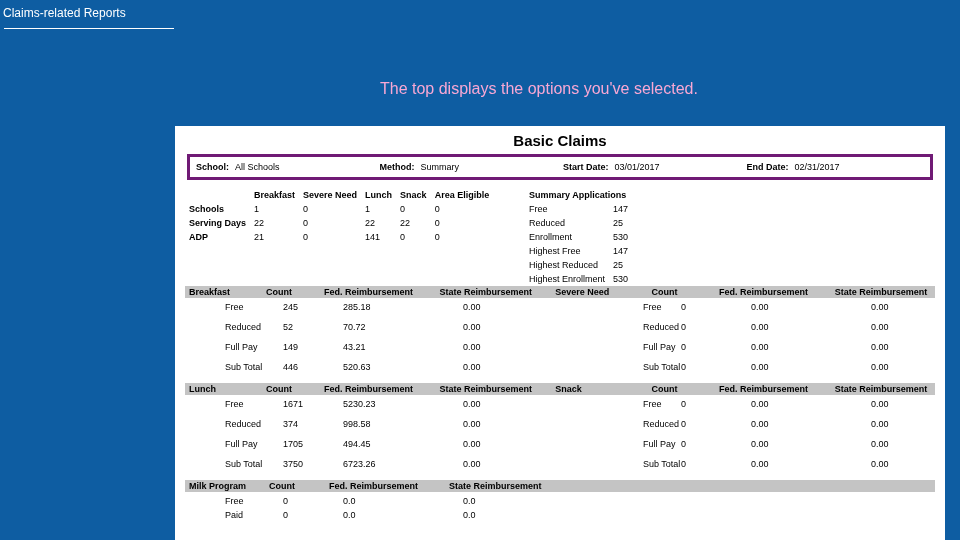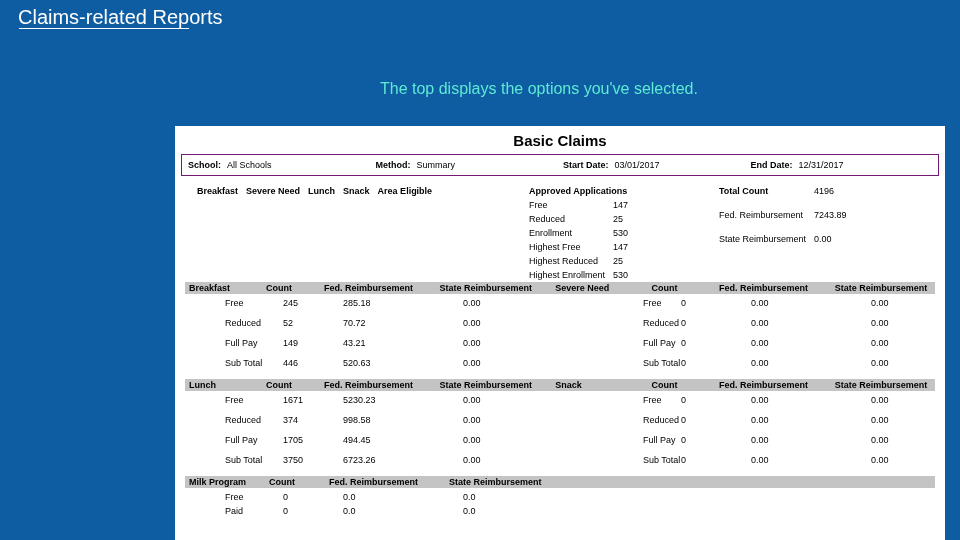--- a/index.html
+++ b/index.html
@@ -1,21 +1,21 @@
 <!DOCTYPE html>
 <html><head>
 <meta charset="utf-8">
 <style>
 html,body{margin:0;padding:0;width:960px;height:540px;background:#0e5da2;font-family:"Segoe UI",Arial,sans-serif;overflow:hidden}
-.header{position:absolute;left:18px;top:6px;color:#fff;font-size:20px}
+.header{position:absolute;left:3px;top:6px;color:#fff;font-size:12px}
 .header::after{content:"";position:absolute;left:1px;top:22px;width:170px;height:1px;background:#fff}
-.annot{position:absolute;left:380px;top:80px;color:#5eead4;font-size:16px}
+.annot{position:absolute;left:380px;top:80px;color:#f9a8d4;font-size:16px}
 .report{position:absolute;left:175px;top:126px;width:770px;height:420px;background:#fff;font-size:9px;color:#000}
 .title{text-align:center;font-weight:700;font-size:15px;padding:6px 0 3px}
-.redbox{border:1px solid #701a75;margin:2px 6px 6px}
+.redbox{border:3px solid #701a75;margin:2px 12px 6px}
 .paramrow{display:flex;padding:5px 6px;gap:6px}
 .paramrow>div{display:flex;gap:6px;flex:1}
 .paramrow .lbl{font-weight:700}
 .summary{display:flex;padding:2px 10px 0;gap:10px}
 .tbl{border-collapse:collapse}
 .tbl td{padding:2px 4px;vertical-align:top;white-space:nowrap}
 .tbl .h{font-weight:700}
 .leftblk{flex:0 0 330px}
 .midblk{flex:0 0 180px}
 .rtblk{flex:0 0 200px}
@@ -46,45 +46,69 @@
       <div>
           <span class="lbl">Method:</span>
           <span>Summary</span>
         </div>
       <div>
           <span class="lbl">Start Date:</span>
           <span>03/01/2017</span>
         </div>
       <div>
           <span class="lbl">End Date:</span>
-          <span>12/31/2017</span>
+          <span>02/31/2017</span>
         </div>
     </div>
   </div>
 
   <div class="summary">
     <div class="leftblk">
       <table class="tbl">
         <tbody>
             <tr>
               <td></td>
           <td class="h">Breakfast</td>
           <td class="h">Severe Need</td>
           <td class="h">Lunch</td>
           <td class="h">Snack</td>
           <td class="h">Area Eligible</td>
         </tr>
+        <tr>
+              <td class="h">Schools</td>
+              <td>1</td>
+              <td>0</td>
+              <td>1</td>
+              <td>0</td>
+              <td>0</td>
+            </tr>
+        <tr>
+              <td class="h">Serving Days</td>
+              <td>22</td>
+              <td>0</td>
+              <td>22</td>
+              <td>22</td>
+              <td>0</td>
+            </tr>
+        <tr>
+              <td class="h">ADP</td>
+              <td>21</td>
+              <td>0</td>
+              <td>141</td>
+              <td>0</td>
+              <td>0</td>
+            </tr>
       </tbody>
         </table>
     </div>
     <div class="midblk">
       <table class="tbl">
         <tbody>
             <tr>
-              <td class="h" colspan="2">Approved Applications</td>
+              <td class="h" colspan="2">Summary Applications</td>
             </tr>
         <tr>
               <td>Free</td>
               <td>147</td>
             </tr>
         <tr>
               <td>Reduced</td>
               <td>25</td>
             </tr>
         <tr>
@@ -95,44 +119,20 @@
               <td>Highest Free</td>
               <td>147</td>
             </tr>
         <tr>
               <td>Highest Reduced</td>
               <td>25</td>
             </tr>
         <tr>
               <td>Highest Enrollment</td>
               <td>530</td>
-            </tr>
-      </tbody>
-        </table>
-    </div>
-    <div class="rtblk">
-      <table class="tbl">
-        <tbody>
-            <tr>
-              <td class="h">Total Count</td>
-              <td>4196</td>
-            </tr>
-        <tr>
-              <td colspan="2" style="height:6px"></td>
-            </tr>
-        <tr>
-              <td>Fed. Reimbursement</td>
-              <td>7243.89</td>
-            </tr>
-        <tr>
-              <td colspan="2" style="height:6px"></td>
-            </tr>
-        <tr>
-              <td>State Reimbursement</td>
-              <td>0.00</td>
             </tr>
       </tbody>
         </table>
     </div>
   </div>
 
   <div id="detail-sections">
       <div class="greybar">
         <div class="c1">Breakfast</div>
         <div class="c2">Count</div>

